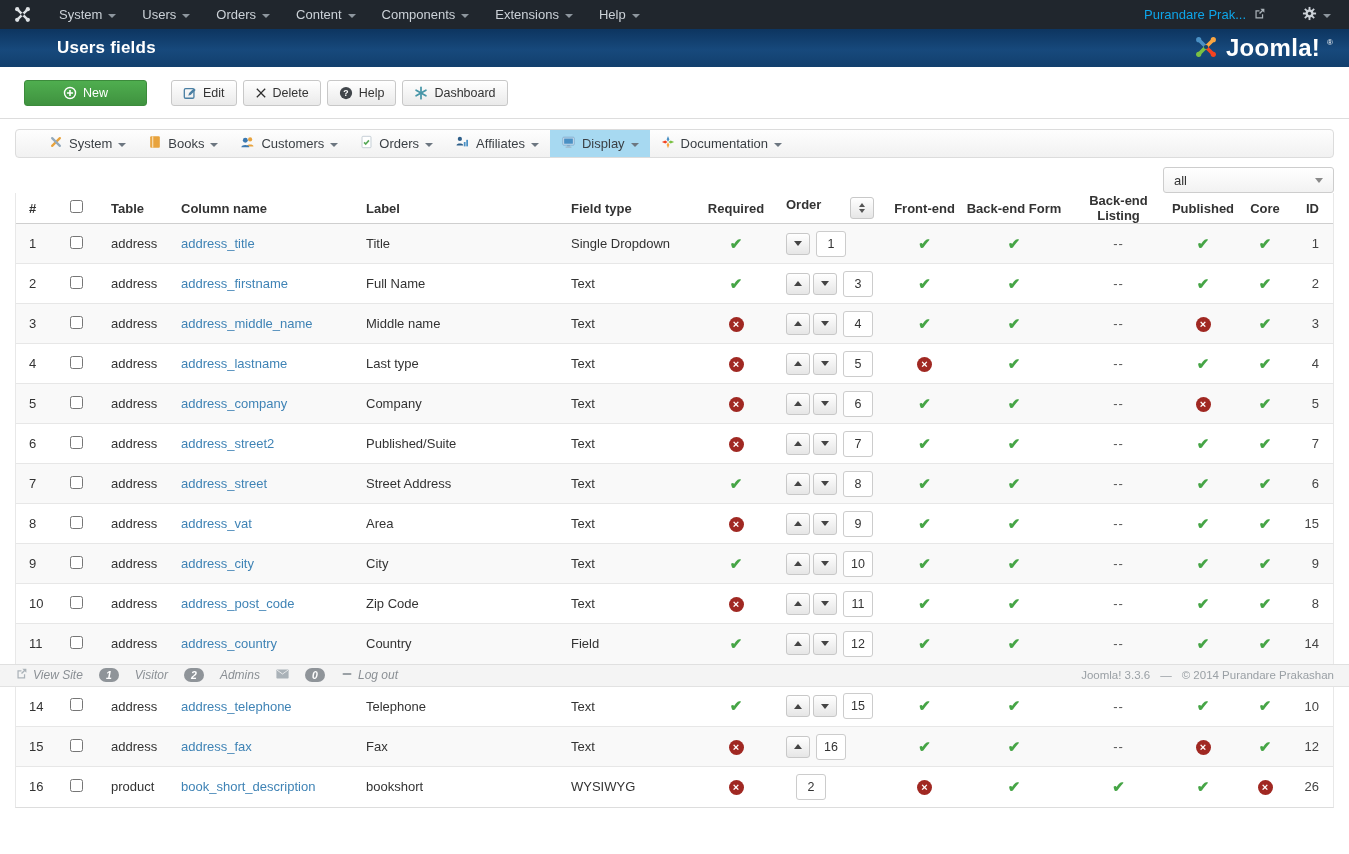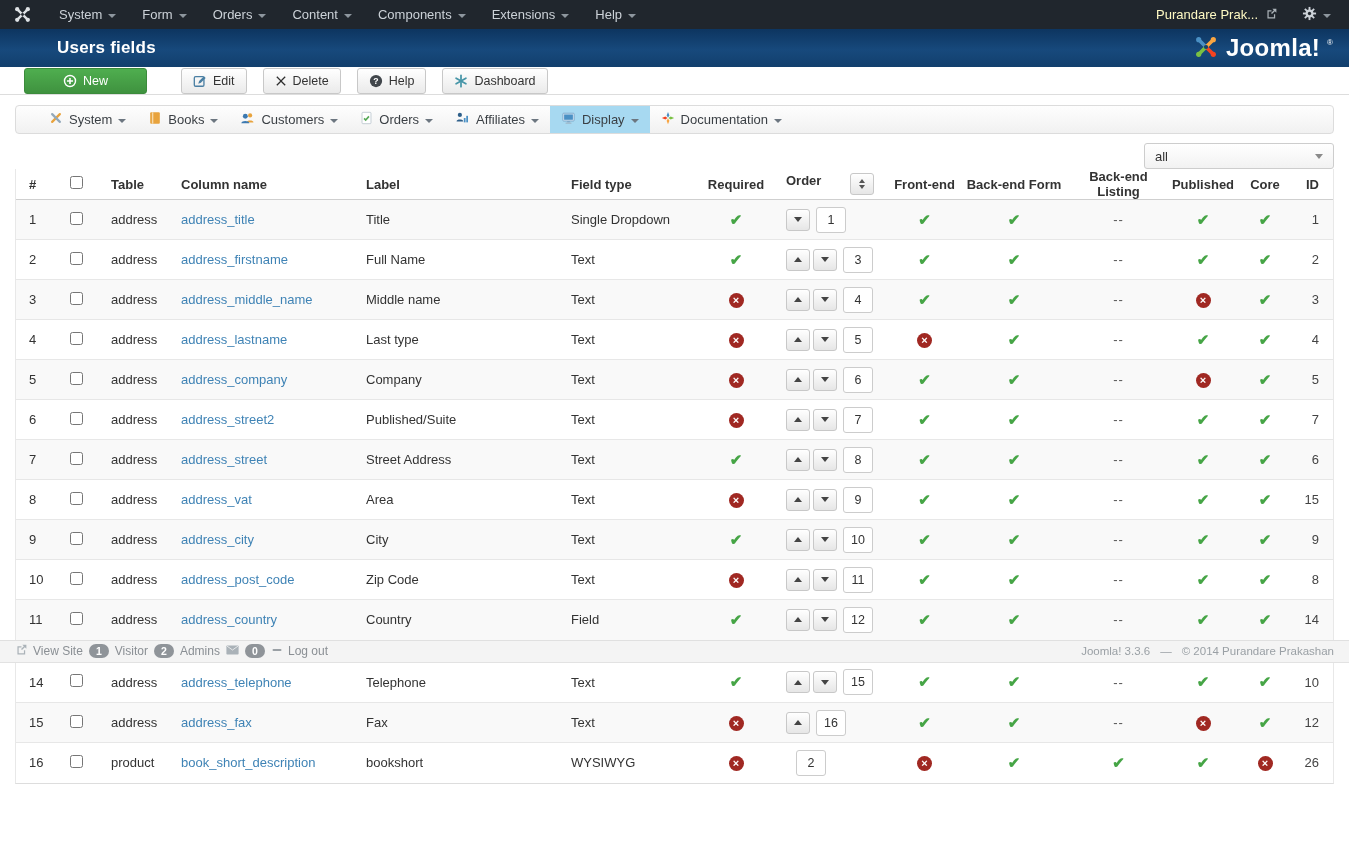--- a/index.html
+++ b/index.html
@@ -5,51 +5,51 @@
   * { box-sizing: border-box; margin: 0; padding: 0; }
   html,body { width:1349px; height:854px; overflow:hidden; background:#fff;
     font-family:"Liberation Sans", sans-serif; font-size:13px; color:#333; }
 
   
   .topbar { height:29px; background:#20262d; display:flex; align-items:center; padding:0 10px 0 14px; }
   .topbar .jlogo { width:18px; height:18px; margin-right:14px; display:flex; align-items:center; }
   .topbar-menus { display:flex; height:100%; }
   .tb-item { display:flex; align-items:center; gap:6px; padding:0 13px; color:#ccd2d8; font-size:13px; cursor:pointer; }
   .caret { width:0; height:0; border-left:4px solid transparent; border-right:4px solid transparent; border-top:4px solid #8d969e; display:inline-block; margin-top:2px; }
-  .topbar-right { margin-left:auto; display:flex; align-items:center; gap:8px; color:#fef9c3; }
+  .topbar-right { margin-left:auto; display:flex; align-items:center; gap:20px; color:#0ea5e9; }
   .user-link { display:flex; align-items:center; gap:7px; padding:0 8px; cursor:pointer; }
   .gear-wrap { display:flex; align-items:center; gap:6px; padding:0 8px; cursor:pointer; }
 
   
   .pageheader { height:38px; background:linear-gradient(to bottom,#0d3560 0%,#17497c 55%,#123f6d 100%);
     display:flex; align-items:center; padding:0 16px 0 57px; }
   .page-title { color:#fff; font-size:17px; font-weight:bold; letter-spacing:.2px; }
   .brand { margin-left:auto; display:flex; align-items:center; gap:7px; color:#fff; }
   .brand-text { font-size:24px; font-weight:bold; letter-spacing:.3px; }
   .brand-mark { font-size:8px; vertical-align:top; position:relative; top:-6px; }
 
   
-  .toolbar { height:28px; background:#fff; border-bottom:1px solid #ddd; display:flex; align-items:center; padding:0 24px; gap:16px; }
+  .toolbar { height:52px; background:#fff; border-bottom:1px solid #ddd; display:flex; align-items:center; padding:0 24px; gap:6px; }
   .btn { display:inline-flex; align-items:center; gap:6px; height:26px; padding:0 11px; font-size:12.5px; color:#333;
     background:linear-gradient(to bottom,#ffffff,#eaeaea); border:1px solid #c8c8c8; border-radius:3px; cursor:pointer;
     font-family:"Liberation Sans", sans-serif; }
   .btn-success { background:linear-gradient(to bottom,#4fae4f,#3f923f); border-color:#3c8b3c; color:#fff; padding:0 38px; margin-right:18px; }
   .btn .bicon { display:inline-flex; align-items:center; }
 
   
   .content { margin:0 15px; }
   .subnav { margin-top:10px; height:29px; background:linear-gradient(to bottom,#fefefe,#f1f1f1);
     border:1px solid #dcdcdc; border-radius:4px; display:flex; align-items:stretch; padding-left:22px; }
   .sn-item { display:flex; align-items:center; gap:6px; padding:0 11px; color:#3a3f44; font-size:13px; cursor:pointer; }
   .sn-item .caret { border-top-color:#6c7680; }
   .sn-item.active { background:#a7d9f1; }
 
   
   .filter-row { height:26px; margin-top:9px; display:flex; justify-content:flex-end; }
-  .select { width:190px; height:26px; border:1px solid #cdcdcd; border-radius:3px;
+  .select { width:171px; height:26px; border:1px solid #cdcdcd; border-radius:3px;
     background:linear-gradient(to bottom,#fff,#f2f2f2); display:flex; align-items:center; padding:0 10px; cursor:pointer; }
   .select .sel-caret { margin-left:auto; width:0;height:0;border-left:4px solid transparent;border-right:4px solid transparent;border-top:5px solid #8a8a8a; }
 
   
   .tbl-wrap { border-left:1px solid #e8e8e8; border-right:1px solid #e8e8e8; }
   .tbl-wrap.bottom { border-bottom:1px solid #ddd; }
   table { width:100%; border-collapse:collapse; table-layout:fixed; }
   col.c-num{width:38px} col.c-check{width:44px} col.c-table{width:70px} col.c-colname{width:185px}
   col.c-label{width:205px} col.c-ftype{width:141px} col.c-req{width:74px} col.c-order{width:115px}
   col.c-fe{width:73px} col.c-bef{width:106px} col.c-bel{width:103px} col.c-pub{width:66px} col.c-core{width:58px}
@@ -78,21 +78,21 @@
     color:#333; margin-left:3px; font-family:"Liberation Sans", sans-serif; }
   .order-none .ord-input { margin-left:10px; }
   .sort-btn { float:right; margin-right:14px; width:24px; height:22px; background:linear-gradient(to bottom,#fff,#e6e6e6);
     border:1px solid #c8c8c8; border-radius:3px; display:inline-flex; flex-direction:column; align-items:center; justify-content:center; gap:2px; cursor:pointer; }
   .sort-btn .t { width:0;height:0;border-left:3px solid transparent;border-right:3px solid transparent; }
   .sort-btn .t.up { border-bottom:4px solid #555; } .sort-btn .t.dn { border-top:4px solid #555; }
 
   
   .statusbar { height:23px; background:#f4f4f4; border-top:1px solid #e0e0e0; border-bottom:1px solid #e2e2e2;
     display:flex; align-items:center; padding:0 15px; color:#8a8f94; font-size:12px; margin:0 -15px; }
-  .sb-left { display:flex; align-items:center; gap:6px; }
+  .sb-left { display:flex; align-items:center; gap:16px;font-style:italic; }
   .sb-link { display:flex; align-items:center; gap:5px; cursor:pointer; color:#8a8f94; }
   .badge { min-width:20px; height:14px; padding:0 6px; border-radius:8px; background:#8f9499; color:#fff;
     font-size:10.5px; font-weight:bold; display:inline-flex; align-items:center; justify-content:center; }
   .sb-right { margin-left:auto; color:#9aa0a5; font-size:11.5px; display:flex; gap:10px; }
 </style>
 </head>
 <body>
 
 <div class="topbar">
   <span class="jlogo">
@@ -108,21 +108,21 @@
         <circle cx="8" cy="8" r="1.4" fill="#20262d"></circle>
       </svg>
     </span>
   <nav class="topbar-menus" id="topbar-menus">
   <span class="tb-item">
         <span>System</span>
         <span class="caret"></span>
       </span>
 
   <span class="tb-item">
-        <span>Form</span>
+        <span>Users</span>
         <span class="caret"></span>
       </span>
 
   <span class="tb-item">
         <span>Orders</span>
         <span class="caret"></span>
       </span>
 
   <span class="tb-item">
         <span>Content</span>

